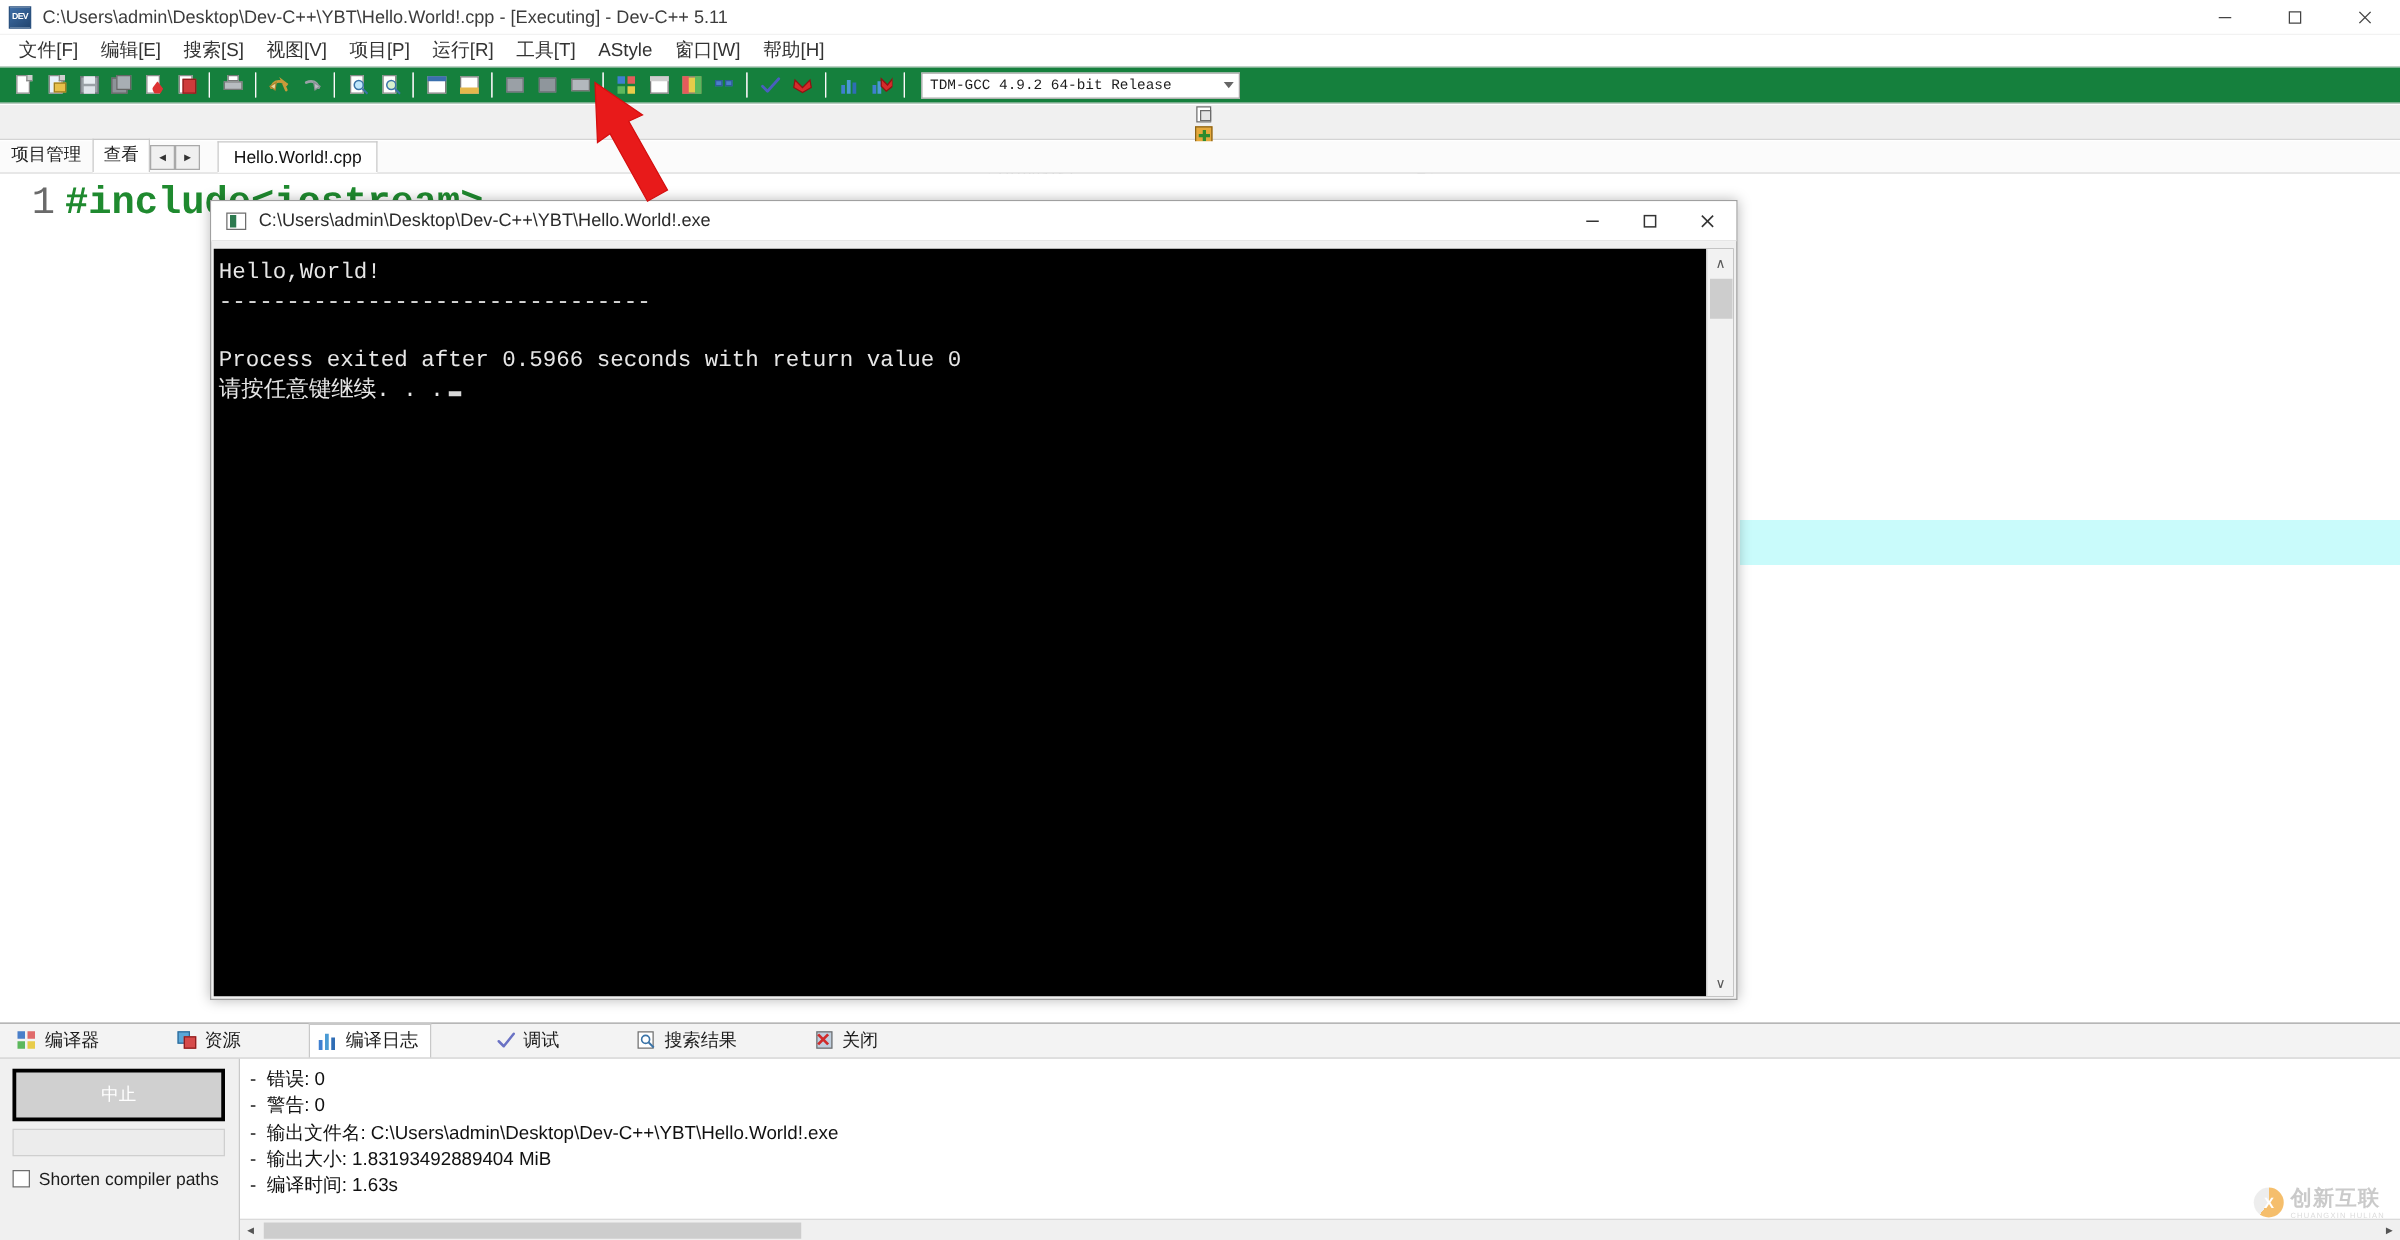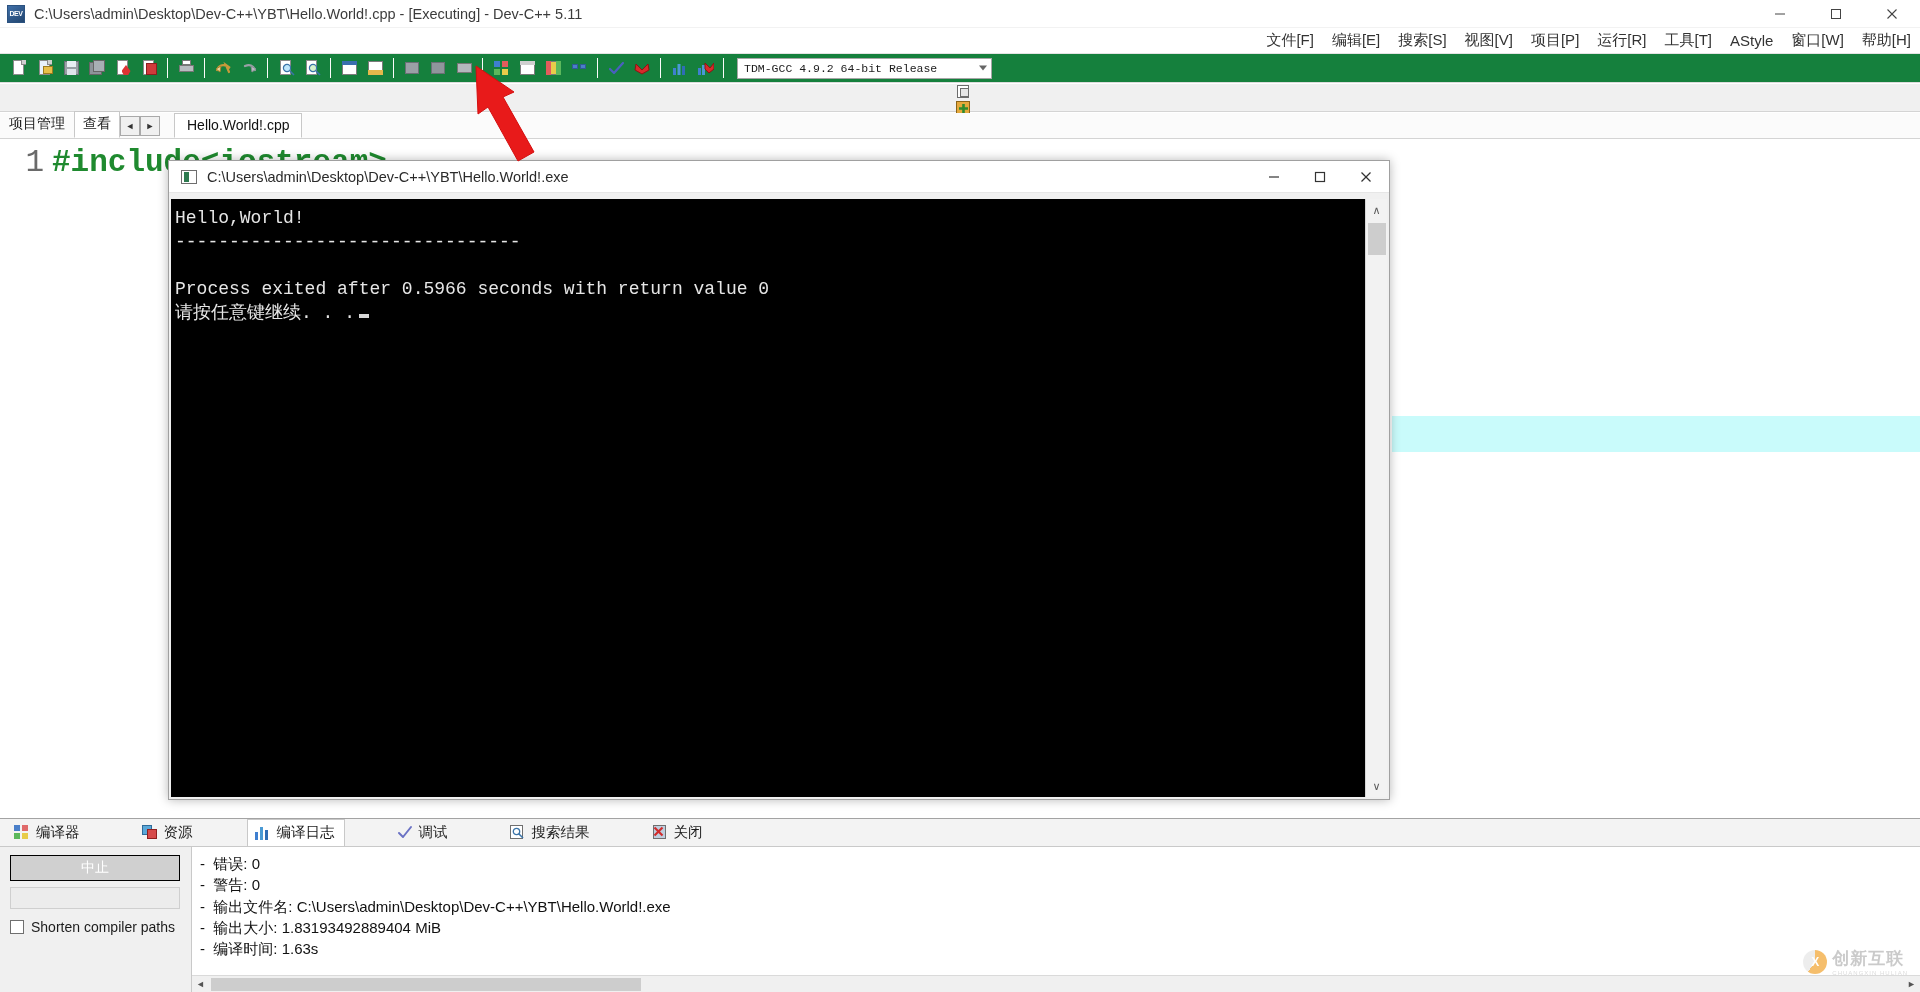--- a/index.html
+++ b/index.html
@@ -43,21 +43,20 @@
     color: #444; font-size: 13px; line-height: 1;
   }
   .win-btn svg { display: block; }
 
   
   .menubar {
     position: absolute; left: 0; top: 28px; width: 1920px; height: 24px;
     background: #ffffff;
     display: flex; align-items: center;
     padding-left: 6px;
-    justify-content: flex-end;
   }
   .menu-item {
     font-size: 15px; color: #333;
     padding: 1px 9px;
     white-space: nowrap;
     font-family: "Liberation Sans", sans-serif;
   }
 
   
   .toolbar {
@@ -252,22 +251,22 @@
     background: #f0f0f0;
     border-top: 1px solid #c9c9c9;
     display: flex;
   }
   .bottom-left {
     width: 192px; padding: 8px 10px 0 10px;
     border-right: 1px solid #c9c9c9;
     background: #f0f0f0;
   }
   .abort-btn {
-    width: 170px; height: 26px;
-    background: #d0d0d0; border: 1px solid #000000;
+    width: 170px; height: 42px;
+    background: #d0d0d0; border: 3px solid #000000;
     display: flex; align-items: center; justify-content: center;
     color: #ffffff; font-size: 14px;
   }
   .progress-box {
     width: 170px; height: 22px; margin-top: 6px;
     background: #ececec; border: 1px solid #cfcfcf;
   }
   .chk-row { display: flex; align-items: center; gap: 7px; margin-top: 10px; }
   .chk {
     width: 14px; height: 14px; background: #fff; border: 1px solid #6f6f6f; flex: none;

